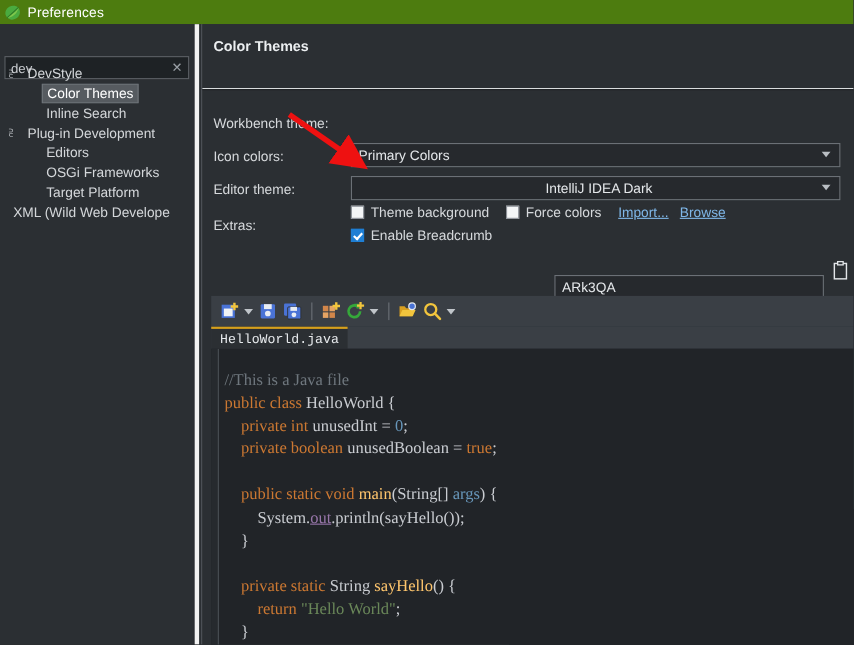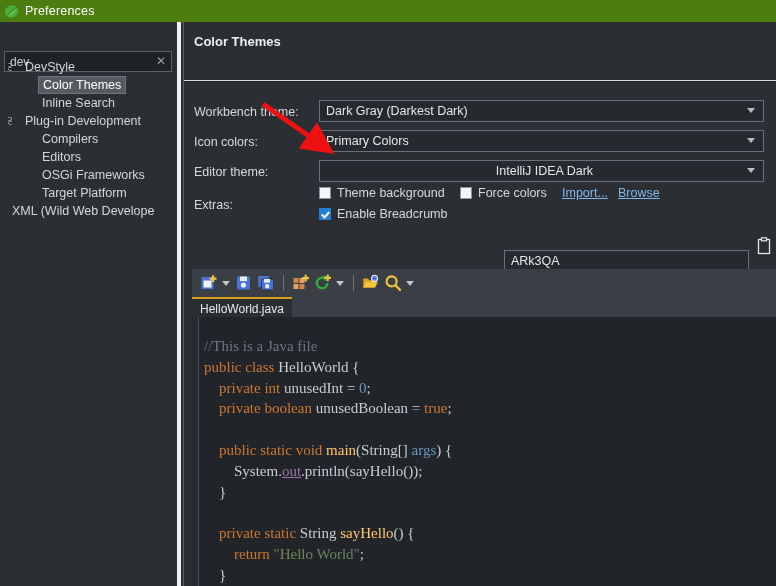--- a/index.html
+++ b/index.html
@@ -134,21 +134,21 @@
   .tcaret:after{
     content:"";position:absolute;left:2px;top:9px;
     border-left:4.5px solid transparent;border-right:4.5px solid transparent;
     border-top:5px solid #c0c5ca;
   }
   .tsep{width:1px;height:16px;background:#6d7278;margin:0 6px;flex:0 0 auto;}
 
   
   .edtabs{
     position:absolute;left:8px;top:275px;width:584px;height:20px;
-    background:#3a3f45;box-sizing:border-box;
+    background:#3a3f45;box-sizing:border-box;font-family:Liberation Mono, monospace;
   }
   .edtab{
     position:absolute;left:0;top:0;height:20px;line-height:20px;
     background:#2b2f33;color:#e7eaed;font-size:12px;padding:0 8px;
     border-top:2px solid #d6a01c;box-sizing:border-box;cursor:pointer;
   }
   .editor{
     position:absolute;left:8px;top:295px;width:584px;height:291px;
     background:#212428;box-sizing:border-box;overflow:hidden;
   }
@@ -200,23 +200,20 @@
       <div class="tnode child sel">
         <span class="lbl">Color Themes</span>
       </div>
       <div class="tnode child">
         <span class="lbl">Inline Search</span>
       </div>
       <div class="tnode">
         <span class="chev">⫔</span><span class="lbl">Plug-in Development</span>
       </div>
       <div class="tnode child">
-        <span class="lbl">Compilers</span>
-      </div>
-      <div class="tnode child">
         <span class="lbl">Editors</span>
       </div>
       <div class="tnode child">
         <span class="lbl">OSGi Frameworks</span>
       </div>
       <div class="tnode child">
         <span class="lbl">Target Platform</span>
       </div>
       <div class="tnode child2">
         <span class="lbl">XML (Wild Web Develope</span>
@@ -229,24 +226,20 @@
   <div class="vdiv"></div>
 
   <div class="rightpanel">
 
     <div class="page-title">Color Themes</div>
     <div class="hrule"></div>
     <div class="hrule2"></div>
 
     <div class="frow" style="top:78px;">
       <span class="flabel">Workbench theme:</span>
-      <div class="fselect">
-        <span>Dark Gray (Darkest Dark)</span>
-        <span class="arrow"></span>
-      </div>
     </div>
 
     <div class="frow" style="top:108px;">
       <span class="flabel">Icon colors:</span>
       <div class="fselect">
         <span>Primary Colors</span>
         <span class="arrow"></span>
       </div>
     </div>
 

